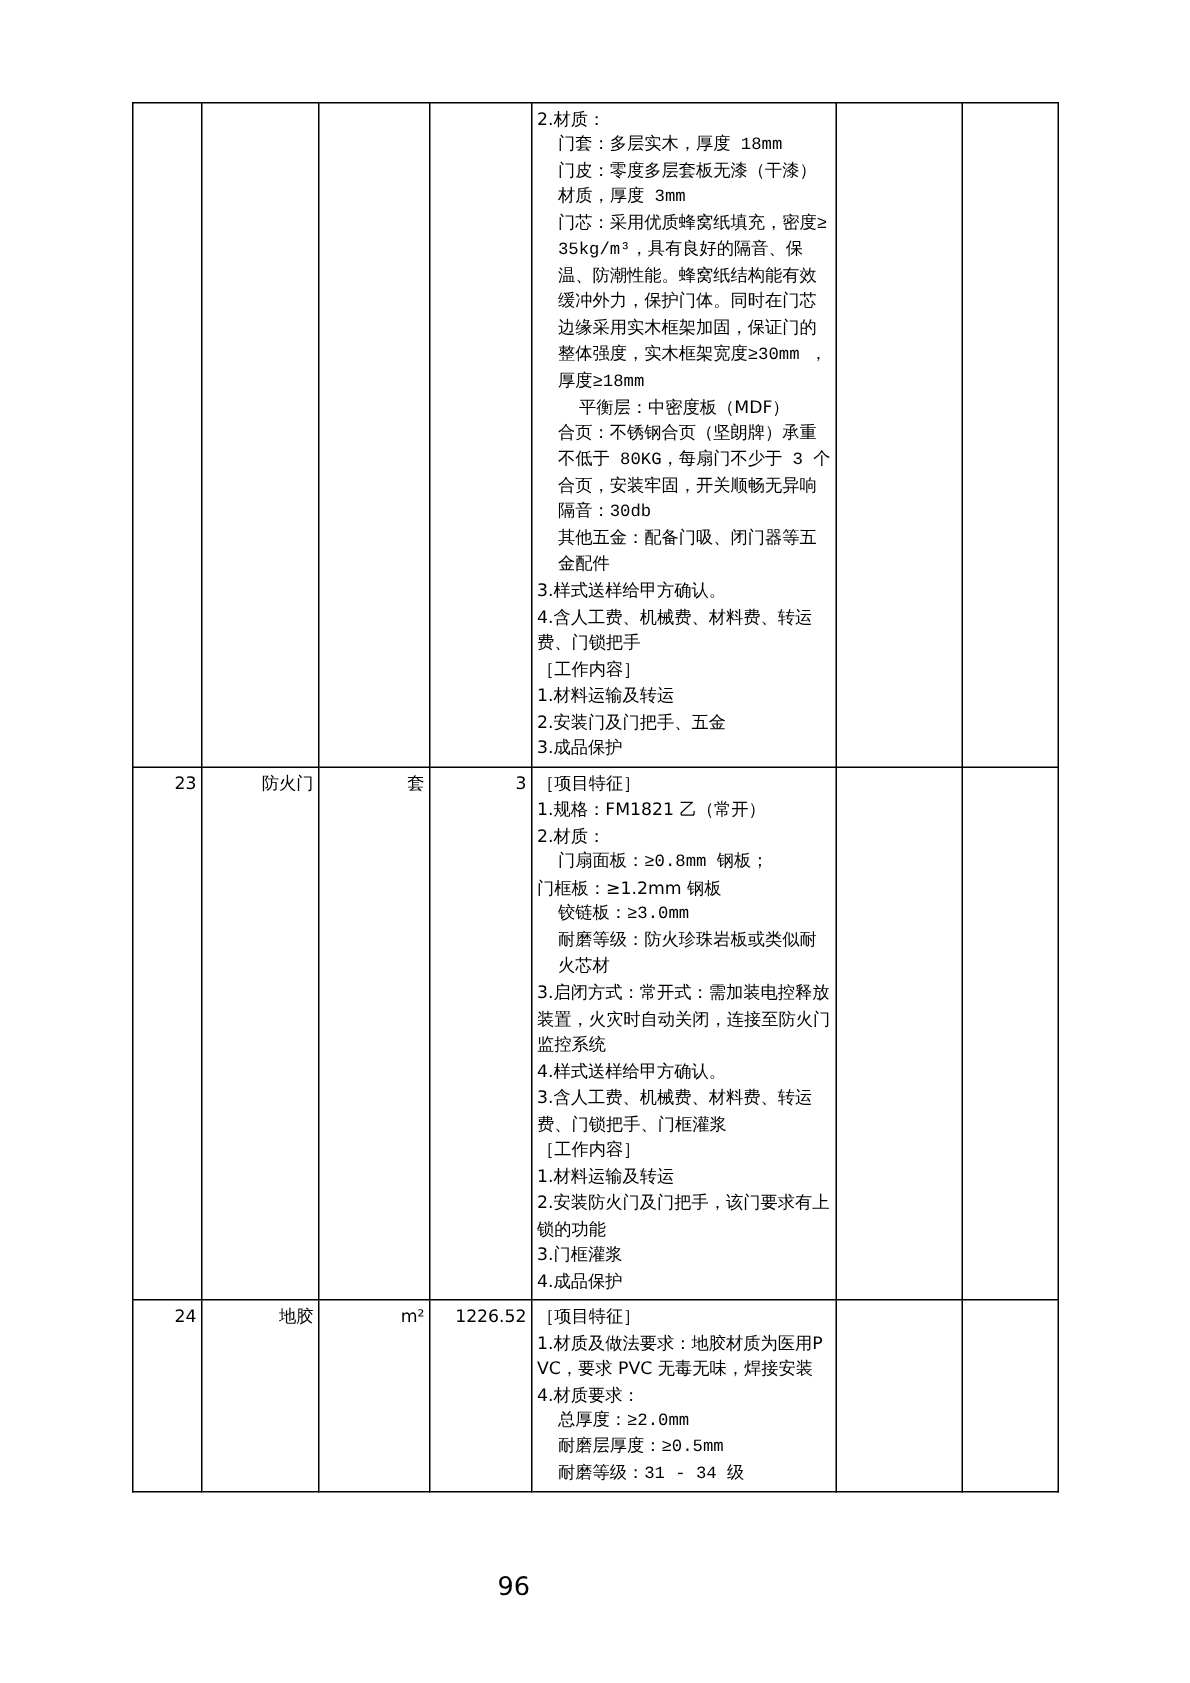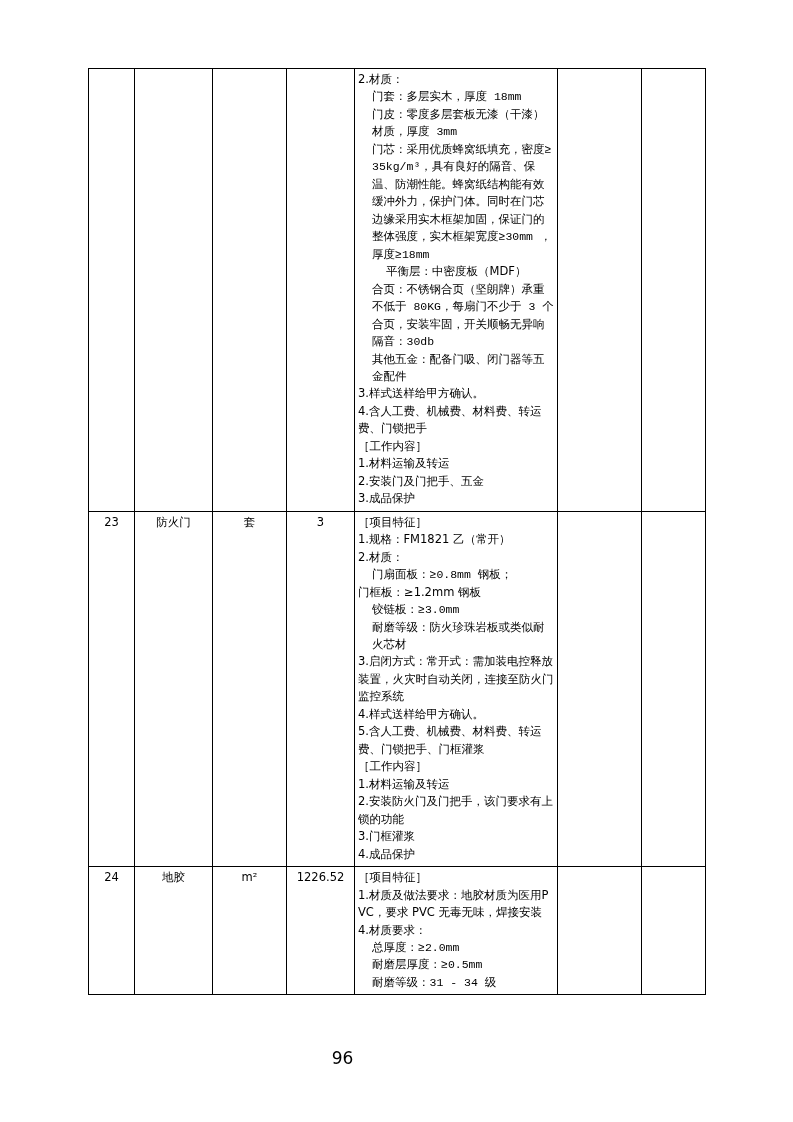--- a/index.html
+++ b/index.html
@@ -35,21 +35,21 @@
   }
   col.c1 { width: 46px; }
   col.c2 { width: 78px; }
   col.c3 { width: 74px; }
   col.c4 { width: 68px; }
   col.c5 { width: 203px; }
   col.c6 { width: 84px; }
   col.c7 { width: 64px; }
 
   .cell-center {
-    text-align: center;
+    text-align: right;
     vertical-align: middle;
   }
   .desc {
     text-align: left;
   }
   .desc .line {
     white-space: pre-wrap;
     word-break: break-all;
   }
   .indent1 { text-indent: 0; padding-left: 14px; font-family: Liberation Mono, monospace; }
@@ -118,21 +118,21 @@
         <td class="desc">
           <div class="line">［项目特征］</div>
           <div class="line">1.规格：FM1821 乙（常开）</div>
           <div class="line">2.材质：</div>
           <div class="line indent1">门扇面板：≥0.8mm 钢板；</div>
           <div class="line">门框板：≥1.2mm 钢板</div>
           <div class="line indent1">铰链板：≥3.0mm</div>
           <div class="line indent1">耐磨等级：防火珍珠岩板或类似耐火芯材</div>
           <div class="line">3.启闭方式：常开式：需加装电控释放装置，火灾时自动关闭，连接至防火门监控系统</div>
           <div class="line">4.样式送样给甲方确认。</div>
-          <div class="line">5.含人工费、机械费、材料费、转运费、门锁把手、门框灌浆</div>
+          <div class="line">3.含人工费、机械费、材料费、转运费、门锁把手、门框灌浆</div>
           <div class="line">［工作内容］</div>
           <div class="line">1.材料运输及转运</div>
           <div class="line">2.安装防火门及门把手，该门要求有上锁的功能</div>
           <div class="line">3.门框灌浆</div>
           <div class="line">4.成品保护</div>
         </td>
         <td class="cell-center"></td>
         <td class="cell-center"></td>
       </tr>
 

